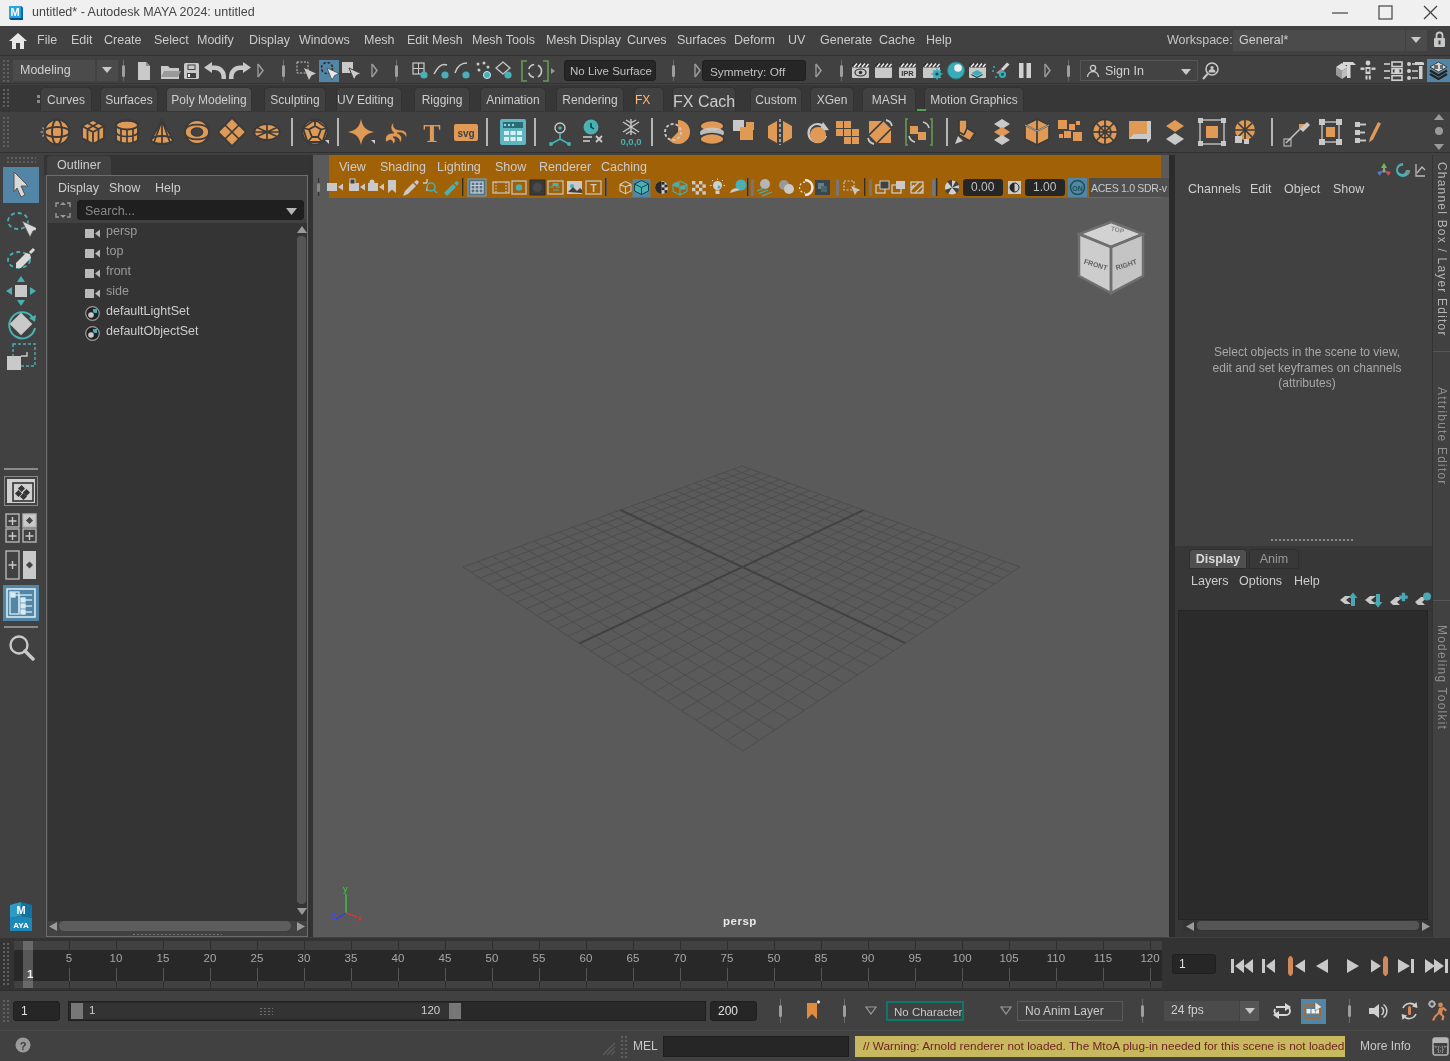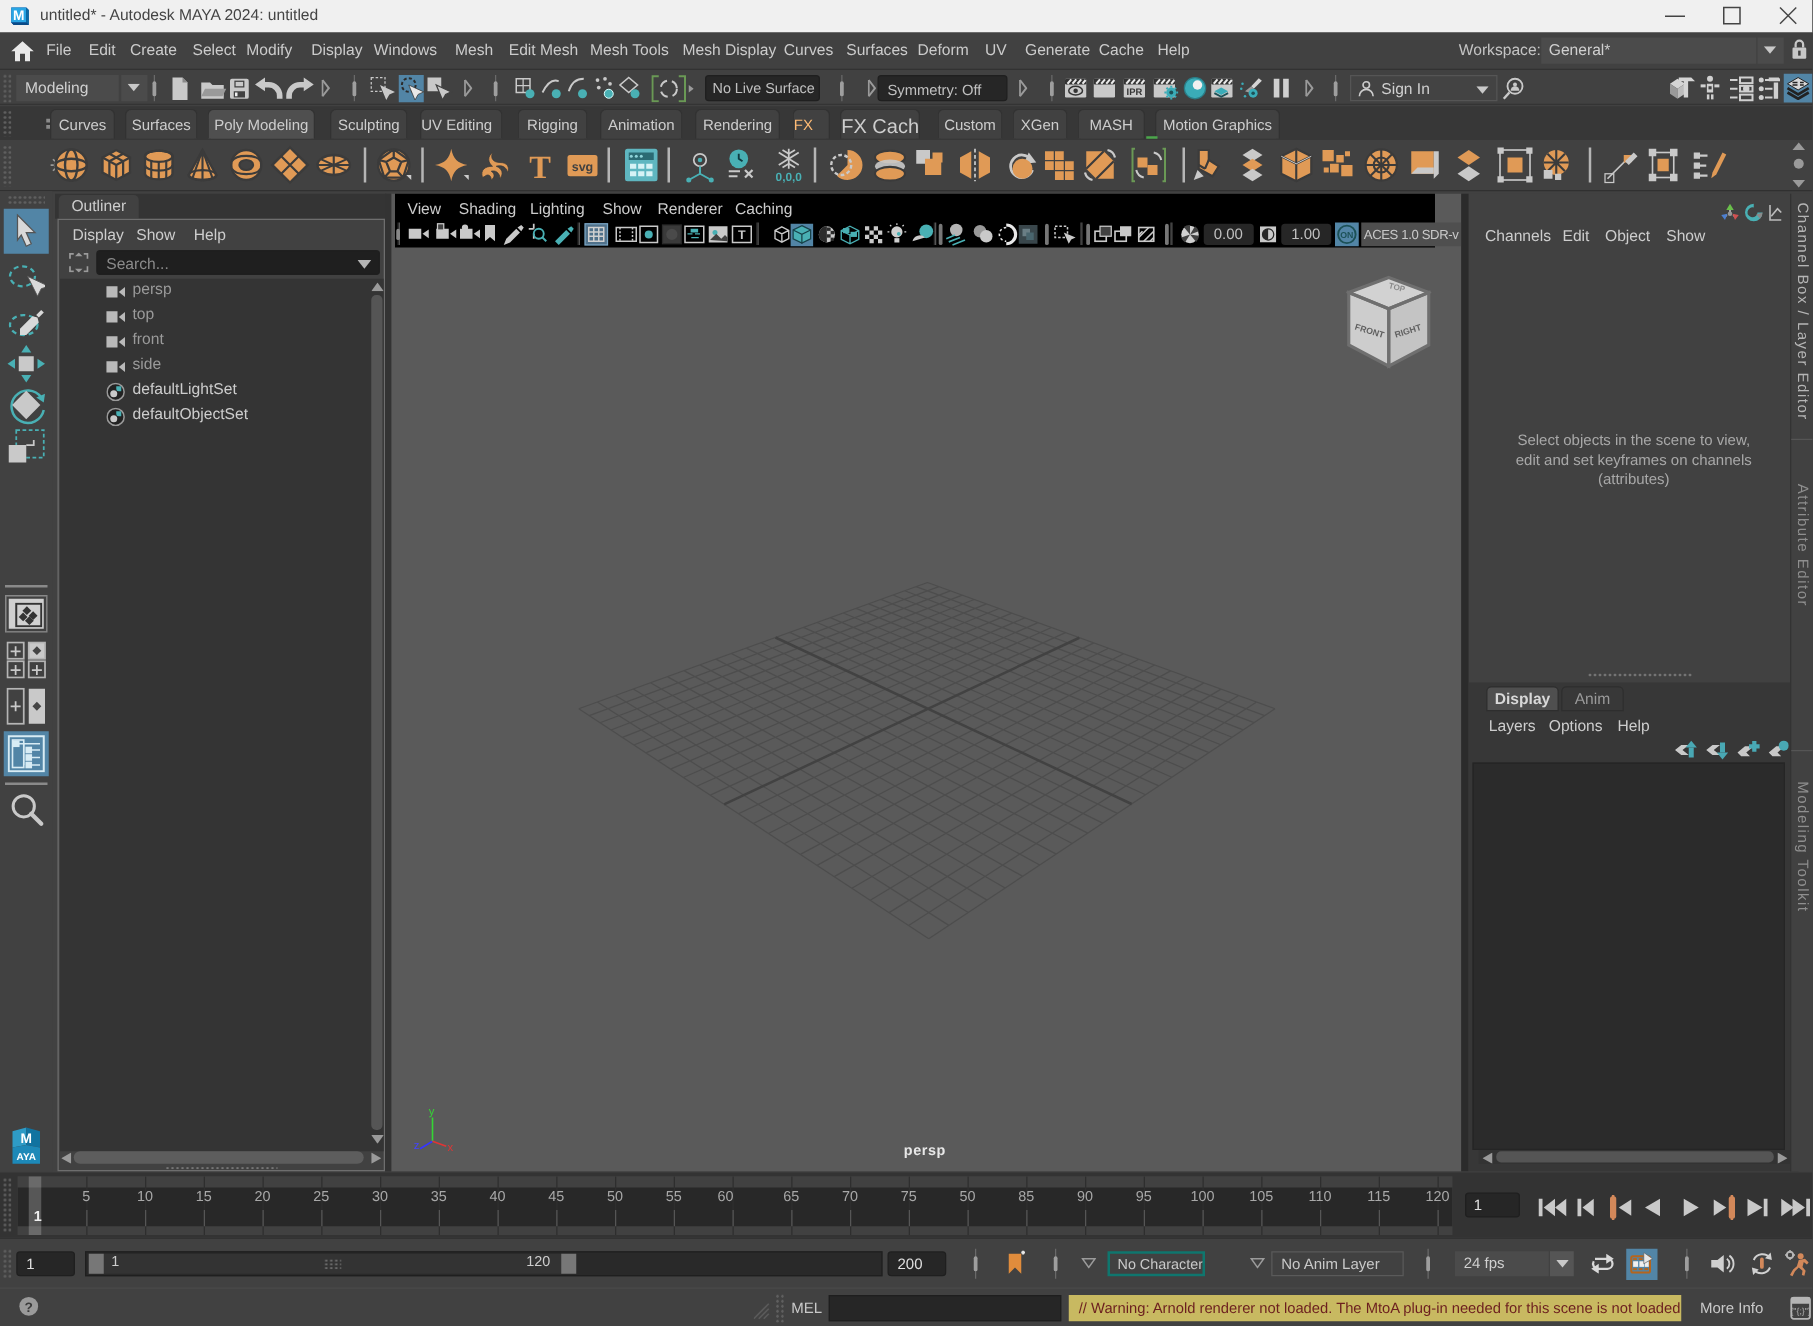--- a/index.html
+++ b/index.html
@@ -750,21 +750,21 @@
     <span class="abs" style="left:106px;top:304px;font-size:12.5px;color:#cdcdcd">defaultLightSet</span>
     <div class="abs" style="left:85px;top:326px">
       <svg width="15" height="15" viewBox="0 0 15 15">
         <circle cx="7.5" cy="7.5" r="6.8" fill="#222" stroke="#9a9a9a" stroke-width="1.2"></circle>
         <circle cx="6" cy="9" r="2.8" fill="#c9c9c9"></circle>
         <path d="M8 3 h4 v4 h-2 a2 2 0 0 1 -2-2z" fill="#49b0b4"></path>
       </svg>
     </div>
     <span class="abs" style="left:106px;top:324px;font-size:12.5px;color:#cdcdcd">defaultObjectSet</span>
 <div class="abs" style="left:313px;top:155px;width:856px;height:782px;background:#5a5a5a">
-<div class="abs" style="left:3px;top:0;width:832px;height:43px;background:#000000">
+<div class="abs" style="left:16px;top:0;width:832px;height:43px;background:#a16207">
         <span class="abs txt" style="left:10px;top:5px">View</span>
         <span class="abs txt" style="left:51px;top:5px">Shading</span>
         <span class="abs txt" style="left:108px;top:5px">Lighting</span>
         <span class="abs txt" style="left:166px;top:5px">Show</span>
         <span class="abs txt" style="left:210px;top:5px">Renderer</span>
         <span class="abs txt" style="left:272px;top:5px">Caching</span>
       </div>
 <svg class="abs" style="left:0;top:22px" width="855" height="21" viewBox="0 0 855 21">
 <g fill="#2f2f2f">
           <rect x="5" y="1" width="1" height="18"></rect>
@@ -1101,21 +1101,21 @@
         <div class="abs" style="left:90px;top:11px;width:24px;text-align:center;font-size:11.5px;color:#a8a8a8">10</div>
         <div class="abs" style="left:137px;top:11px;width:24px;text-align:center;font-size:11.5px;color:#a8a8a8">15</div>
         <div class="abs" style="left:184px;top:11px;width:24px;text-align:center;font-size:11.5px;color:#a8a8a8">20</div>
         <div class="abs" style="left:231px;top:11px;width:24px;text-align:center;font-size:11.5px;color:#a8a8a8">25</div>
         <div class="abs" style="left:278px;top:11px;width:24px;text-align:center;font-size:11.5px;color:#a8a8a8">30</div>
         <div class="abs" style="left:325px;top:11px;width:24px;text-align:center;font-size:11.5px;color:#a8a8a8">35</div>
         <div class="abs" style="left:372px;top:11px;width:24px;text-align:center;font-size:11.5px;color:#a8a8a8">40</div>
         <div class="abs" style="left:419px;top:11px;width:24px;text-align:center;font-size:11.5px;color:#a8a8a8">45</div>
         <div class="abs" style="left:466px;top:11px;width:24px;text-align:center;font-size:11.5px;color:#a8a8a8">50</div>
         <div class="abs" style="left:513px;top:11px;width:24px;text-align:center;font-size:11.5px;color:#a8a8a8">55</div>
-        <div class="abs" style="left:560px;top:11px;width:24px;text-align:left;font-size:11.5px;color:#a8a8a8">60</div>
+        <div class="abs" style="left:560px;top:11px;width:24px;text-align:center;font-size:11.5px;color:#a8a8a8">60</div>
         <div class="abs" style="left:607px;top:11px;width:24px;text-align:center;font-size:11.5px;color:#a8a8a8">65</div>
         <div class="abs" style="left:654px;top:11px;width:24px;text-align:center;font-size:11.5px;color:#a8a8a8">70</div>
         <div class="abs" style="left:701px;top:11px;width:24px;text-align:center;font-size:11.5px;color:#a8a8a8">75</div>
         <div class="abs" style="left:748px;top:11px;width:24px;text-align:center;font-size:11.5px;color:#a8a8a8">50</div>
         <div class="abs" style="left:795px;top:11px;width:24px;text-align:center;font-size:11.5px;color:#a8a8a8">85</div>
         <div class="abs" style="left:842px;top:11px;width:24px;text-align:center;font-size:11.5px;color:#a8a8a8">90</div>
         <div class="abs" style="left:889px;top:11px;width:24px;text-align:center;font-size:11.5px;color:#a8a8a8">95</div>
         <div class="abs" style="left:936px;top:11px;width:24px;text-align:center;font-size:11.5px;color:#a8a8a8">100</div>
         <div class="abs" style="left:983px;top:11px;width:24px;text-align:center;font-size:11.5px;color:#a8a8a8">105</div>
         <div class="abs" style="left:1030px;top:11px;width:24px;text-align:center;font-size:11.5px;color:#a8a8a8">110</div>

